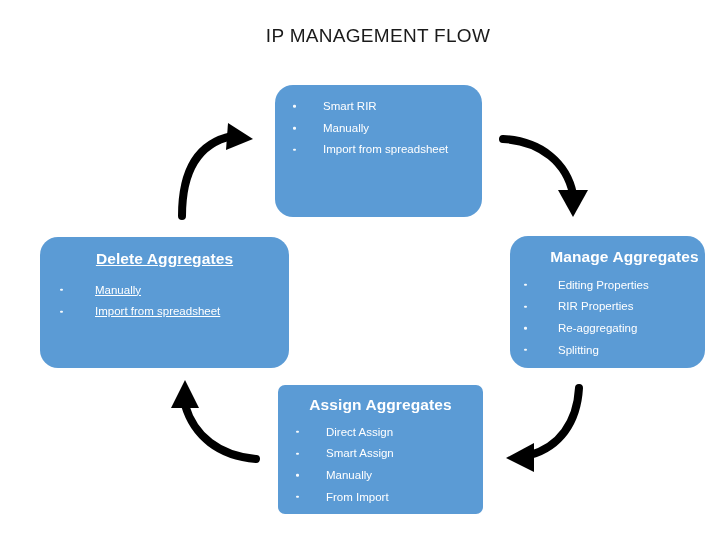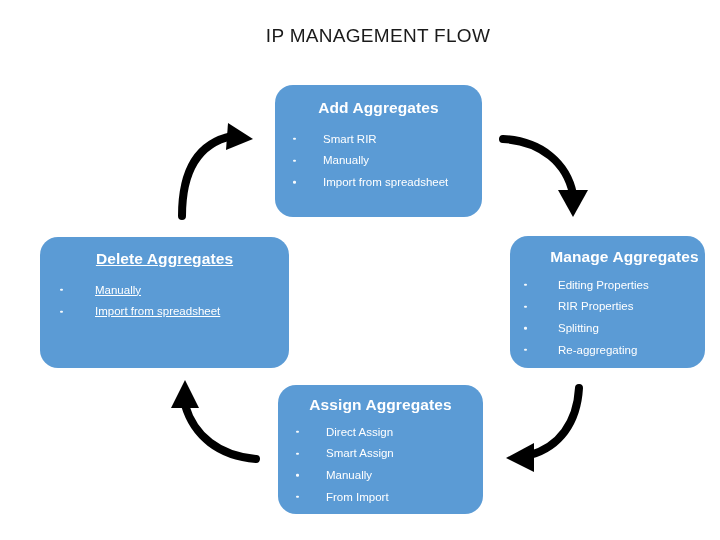--- a/index.html
+++ b/index.html
@@ -101,21 +101,21 @@
     left: 22px;   top: 237px;
     width: 249px; height: 131px; text-decoration: underline;
   }
   #node-delete .node-title { margin-top: 13px; }
   #node-delete .bullets { margin-top: 13px; }
   #node-delete .bullet { padding-left: 55px; }
   #node-delete .bullet .dot { left: 20px; }
 
   #node-assign {
     left: 260px;  top: 385px;
-    width: 205px; height: 129px;
+    width: 205px; height: 129px; border-radius: 7px;
   }
   #node-assign .node-title { margin-top: 11px; }
   #node-assign .bullets { margin-top: 9px; }
 
   
   .arrows {
     position: absolute;
     left: 0; top: 0;
     width: 720px; height: 540px;
     pointer-events: none;
@@ -145,21 +145,20 @@
       <path d="M516,443 L516,472 L488,458 Z" fill="#000000"></path>
     </g>
 
     <g>
       <path d="M238,459 C201,456 176,436 167,405" fill="none" stroke="#000000" stroke-width="8" stroke-linecap="round"></path>
       <path d="M153,408 L181,408 L167,380 Z" fill="#000000"></path>
     </g>
   </svg>
 
   <div class="node" id="node-add">
-    <div class="node-title">Add Aggregates</div>
     <ul class="bullets">
       <li class="bullet">
         <span class="dot"></span>
         <span>Smart RIR</span>
       </li>
       <li class="bullet">
         <span class="dot"></span>
         <span>Manually</span>
       </li>
       <li class="bullet">
@@ -175,25 +174,25 @@
       <li class="bullet">
         <span class="dot"></span>
         <span>Editing Properties</span>
       </li>
       <li class="bullet">
         <span class="dot"></span>
         <span>RIR Properties</span>
       </li>
       <li class="bullet">
         <span class="dot"></span>
+        <span>Re-aggregating</span>
+      </li>
+      <li class="bullet">
+        <span class="dot"></span>
         <span>Splitting</span>
-      </li>
-      <li class="bullet">
-        <span class="dot"></span>
-        <span>Re-aggregating</span>
       </li>
     </ul>
   </div>
 
   <div class="node" id="node-delete">
     <div class="node-title">Delete Aggregates</div>
     <ul class="bullets">
       <li class="bullet">
         <span class="dot"></span>
         <span>Manually</span>

